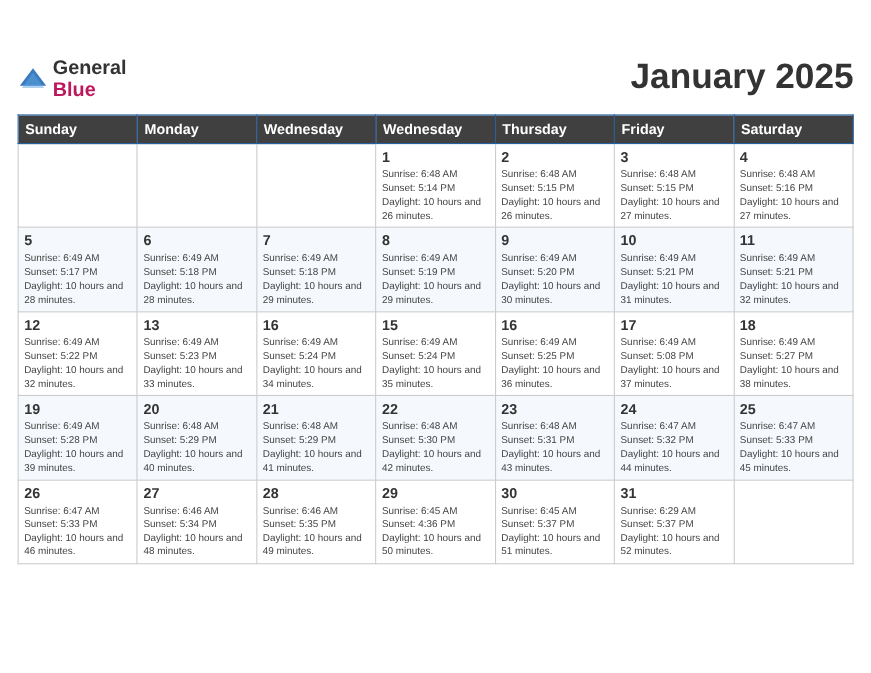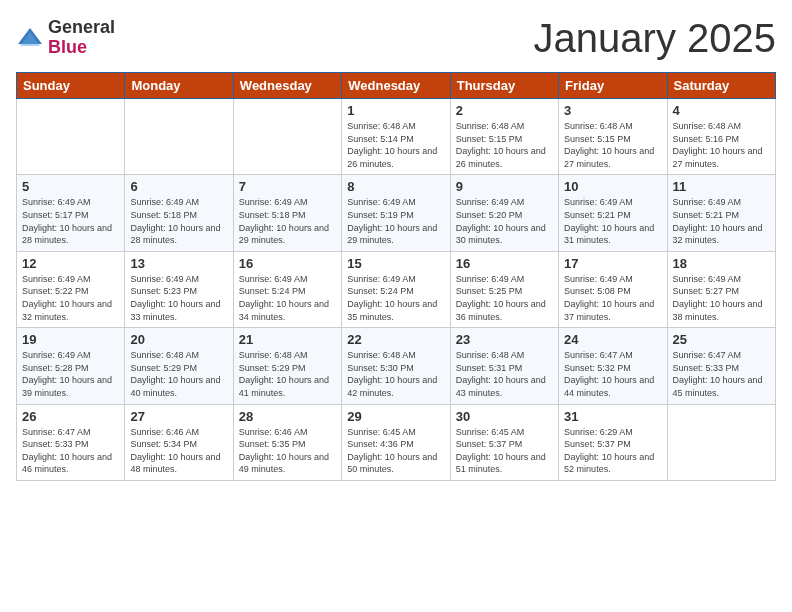--- a/index.html
+++ b/index.html
@@ -6,22 +6,23 @@
     body {
       font-family: Arial, sans-serif;
       background: #fff;
       width: 792px;
       min-height: 612px;
       padding: 16px;
     }
     .header {
       display: flex;
       justify-content: space-between;
-      align-items: center;
+      align-items: flex-start;
       margin-bottom: 12px;
+      margin-top: 36px;
     }
     .logo {
       display: flex;
       align-items: center;
       gap: 4px;
     }
     .logo-text-general {
       font-size: 18px;
       font-weight: bold;
       color: #333;
@@ -34,36 +35,36 @@
       line-height: 1.1;
     }
     .logo-icon {
       width: 28px;
       height: 28px;
     }
     .title-block {
       text-align: right;
     }
     .month-title {
-      font-size: 40px;
-      font-weight: normal;
+      font-size: 32px;
+      font-weight: bold;
       color: #333;
       line-height: 1.1;
     }
     .location {
       font-size: 14px;
       color: #555;
     }
     .calendar {
       width: 100%;
       border-collapse: collapse;
       border: 1px solid #ccc;
     }
     .calendar th {
-      background-color: #c2410c;
+      background-color: #404040;
       color: #fff;
       font-size: 13px;
       font-weight: bold;
       text-align: left;
       padding: 5px 6px;
       border: 1px solid #2560a0;
     }
     .calendar td {
       border: 1px solid #ccc;
       vertical-align: top;

